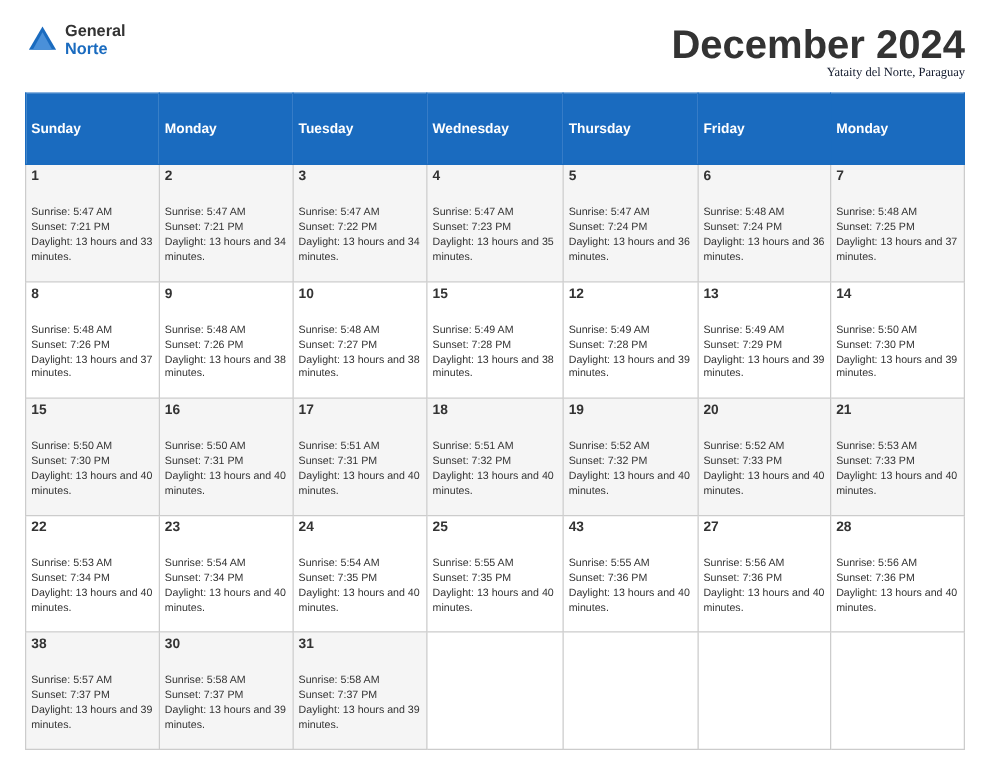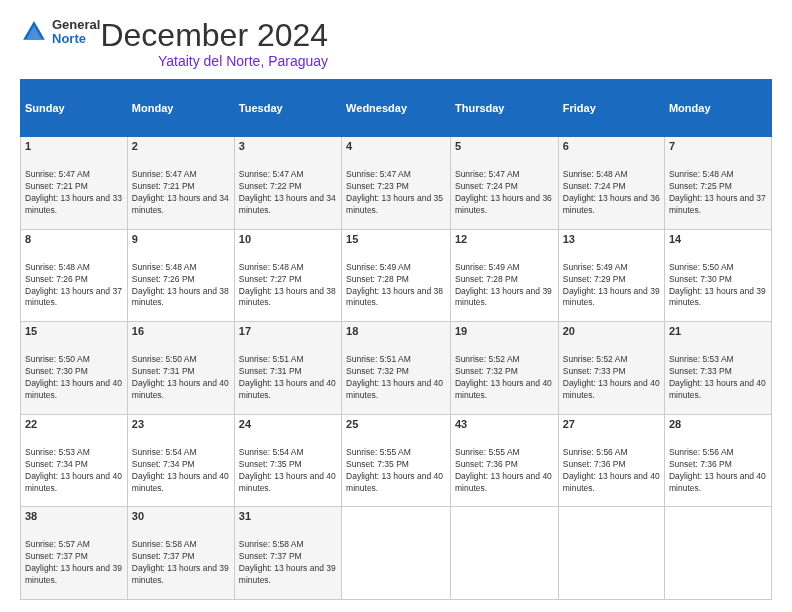--- a/index.html
+++ b/index.html
@@ -12,21 +12,21 @@
     }
     .page {
       width: 792px;
       height: 612px;
       padding: 18px 20px 12px 20px;
       display: flex;
       flex-direction: column;
     }
     .top-section {
       display: flex;
-      justify-content: flex-start;
+      justify-content: space-between;
       align-items: flex-start;
       margin-bottom: 10px;
     }
     .logo {
       display: flex;
       align-items: center;
       gap: 4px;
     }
     .logo-text {
       font-size: 13px;
@@ -38,27 +38,28 @@
     .logo-text .blue { display: block; color: #1a6bbf; }
     .logo-icon {
       width: 28px;
       height: 28px;
     }
     .title-section {
       text-align: right;
     }
     .month-title {
       font-size: 32px;
-      font-weight: normal;
+      font-weight: bold;
       color: #333;
       line-height: 1.1;
     }
     .subtitle {
-      font-size: 14px;
-      color: #6d28d9;
+      font-size: 10px;
+      color: #0f172a;
+      font-family: Liberation Serif, serif;
     }
     .calendar {
       width: 100%;
       border-collapse: collapse;
       flex: 1;
       font-size: 9px;
     }
     .calendar thead tr th {
       background: #1a6bbf;
       color: #fff;

